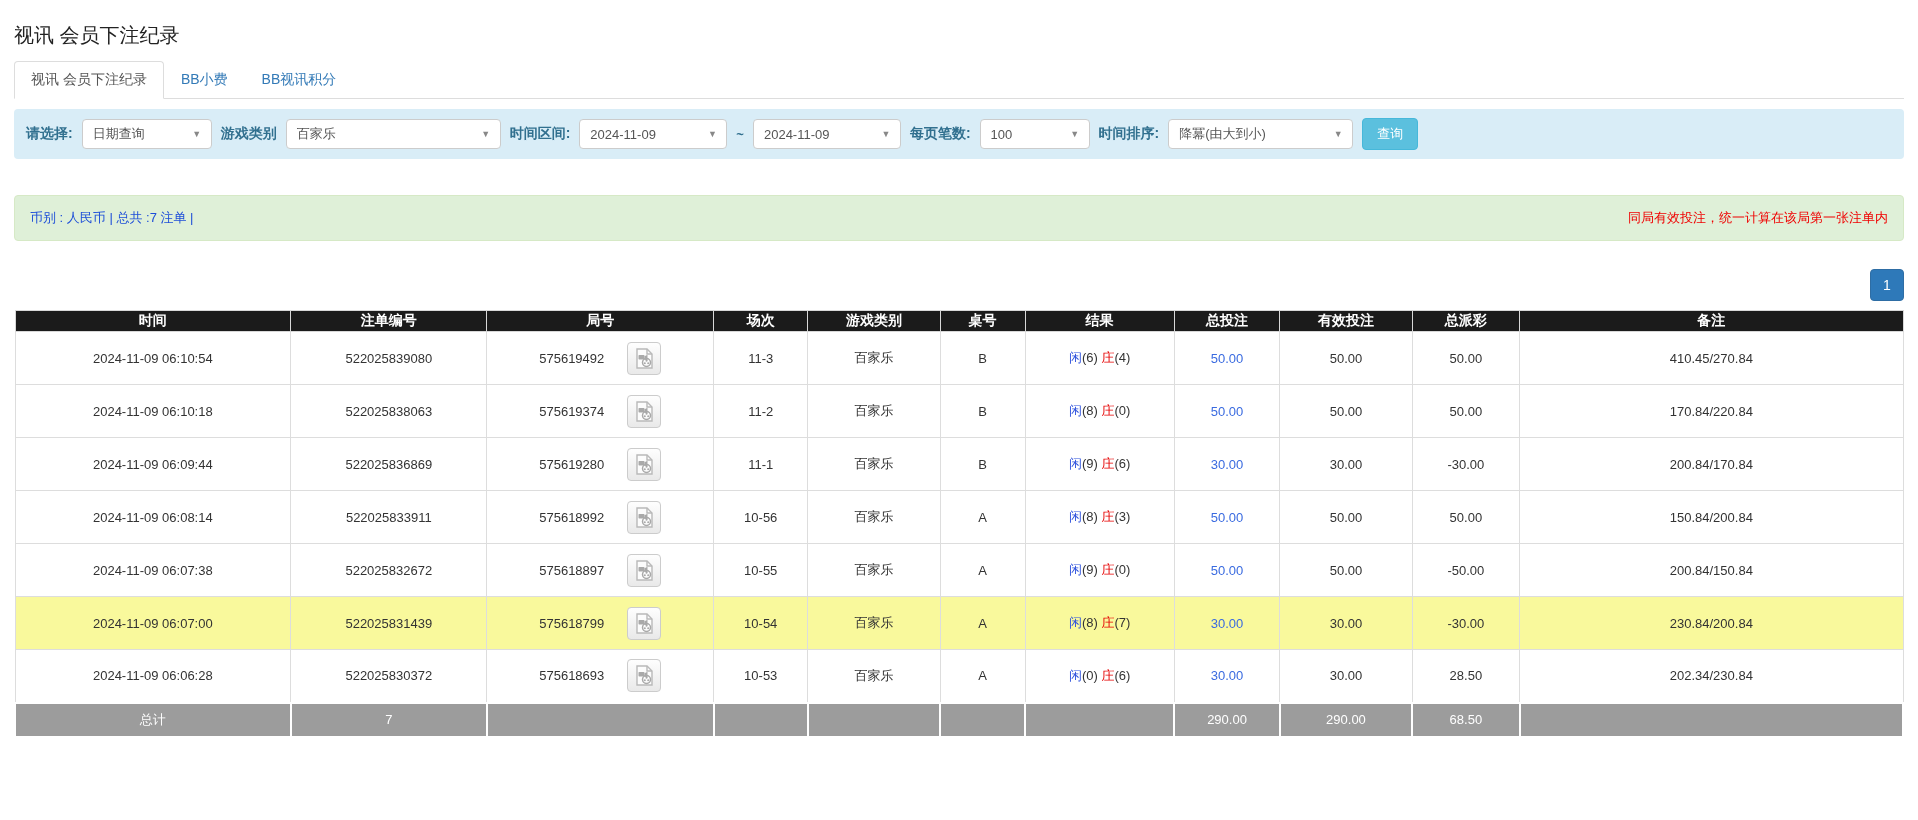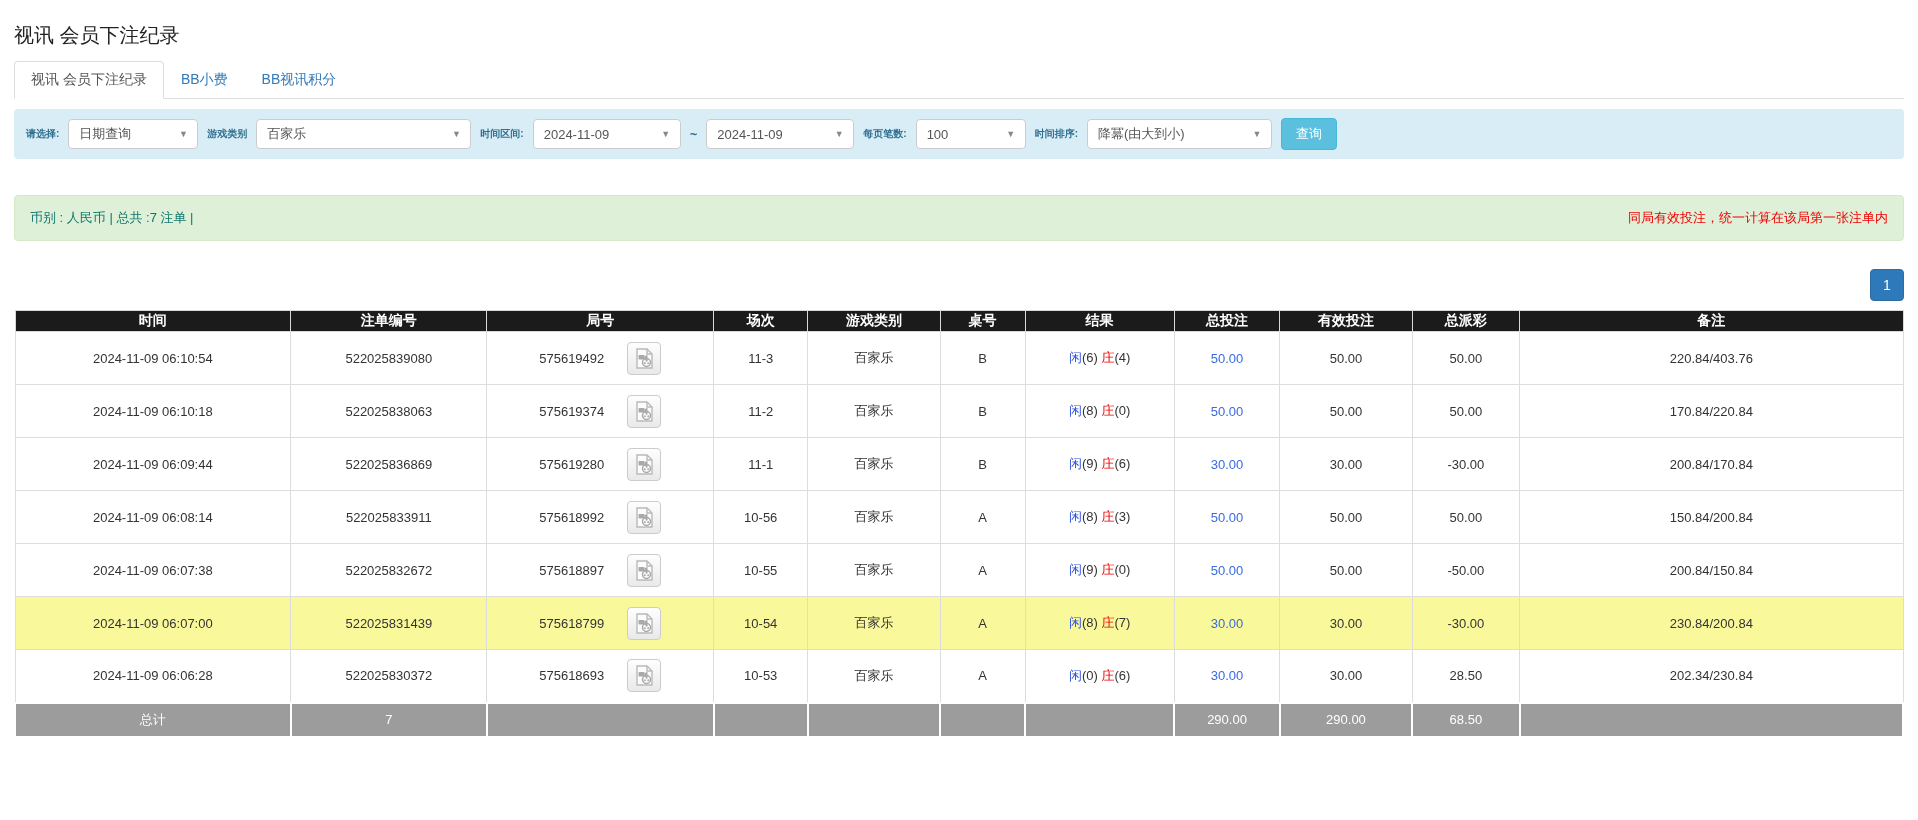--- a/index.html
+++ b/index.html
@@ -14,30 +14,30 @@
   .page-title { padding-top:22px; font-size:20px; font-weight:500; color:#222; margin-bottom:13px; }
 
   
   .tabs { display:flex; align-items:flex-end; border-bottom:1px solid #ddd; height:37px; }
   .tab { padding:9px 16px; font-size:14px; cursor:pointer; margin-bottom:-1px; border:1px solid transparent; }
   .tab.active { background:#fff; border:1px solid #ddd; border-bottom-color:#fff; border-radius:4px 4px 0 0; color:#555; }
   .tab.inactive { color:#337ab7; }
 
   
   .filter-bar { margin-top:10px; background:#d9edf7; border-radius:4px; height:50px; display:flex; align-items:center; padding:0 12px; gap:9px; }
-  .f-label { color:#31708f; font-weight:bold; font-size:10px; white-space:nowrap; }
+  .f-label { color:#31708f; font-weight:bold; font-size:14px; white-space:nowrap; }
   .sel { position:relative; background:#fff; border:1px solid #ccc; border-radius:4px; height:30px; display:flex; align-items:center; padding:0 30px 0 10px; color:#555; font-size:13px; cursor:pointer; }
   .sel .caret-box { position:absolute; right:2px; top:2px; bottom:2px; width:24px; display:flex; align-items:center; justify-content:center; color:#888; font-size:9px; background:#fff; border-radius:0 3px 3px 0; }
   .w-select { width:130px; } .w-game { width:215px; } .w-date { width:148px; } .w-size { width:110px; } .w-sort { width:185px; }
   .tilde { color:#31708f; font-weight:bold; }
   .btn-search { background:#5bc0de; border:1px solid #46b8da; color:#fff; font-size:13px; padding:6px 14px; border-radius:4px; cursor:pointer; }
 
   
   .summary-bar { margin-top:36px; background:#dff0d8; border:1px solid #d6e9c6; border-radius:4px; padding:13px 15px; display:flex; justify-content:space-between; align-items:center; font-size:13px; }
-  .summary-left { color:#0f766e; }
+  .summary-left { color:#1d4ed8; }
   .summary-right { color:#f00000; }
 
   
   .pagination-row { margin-top:28px; display:flex; justify-content:flex-end; }
   .page-btn { min-width:34px; height:32px; background:#2e79b9; border:1px solid #2e6da4; color:#fff; font-size:14px; border-radius:4px; display:flex; align-items:center; justify-content:center; cursor:pointer; }
 
   
   table.records { margin-top:9px; width:100%; border-collapse:collapse; table-layout:fixed; font-size:13px; }
   table.records th { background:#1b1b1b; color:#fff; font-weight:bold; font-size:14px; height:21px; border:1px solid #d8d8d8; text-align:center; }
   table.records td { height:53px; border:1px solid #ddd; text-align:center; vertical-align:middle; color:#333; padding:0 6px; background:#fff; }
@@ -165,21 +165,21 @@
     <td>11-3</td>
     <td>百家乐</td>
     <td>B</td>
     <td>
       <span class="res-player">闲</span><span class="res-num">(6) </span>
       <span class="res-banker">庄</span><span class="res-num">(4)</span>
     </td>
     <td><span class="link-blue">50.00</span></td>
     <td>50.00</td>
     <td>50.00</td>
-    <td>220.84/403.76</td>
+    <td>410.45/270.84</td>
   </tr>
         <tr>
     <td>2024-11-09 06:10:18</td>
     <td>522025838063</td>
     <td>
       <span class="round-cell">
         <span>575619374</span>
         <span class="icon-btn">
           <svg width="19" height="21" viewBox="0 0 19 21">
             <path d="M2 1 h10 l5 5 v14 h-15 z" fill="#fcfcfc" stroke="#b9b9b9" stroke-width="1.4"></path>

